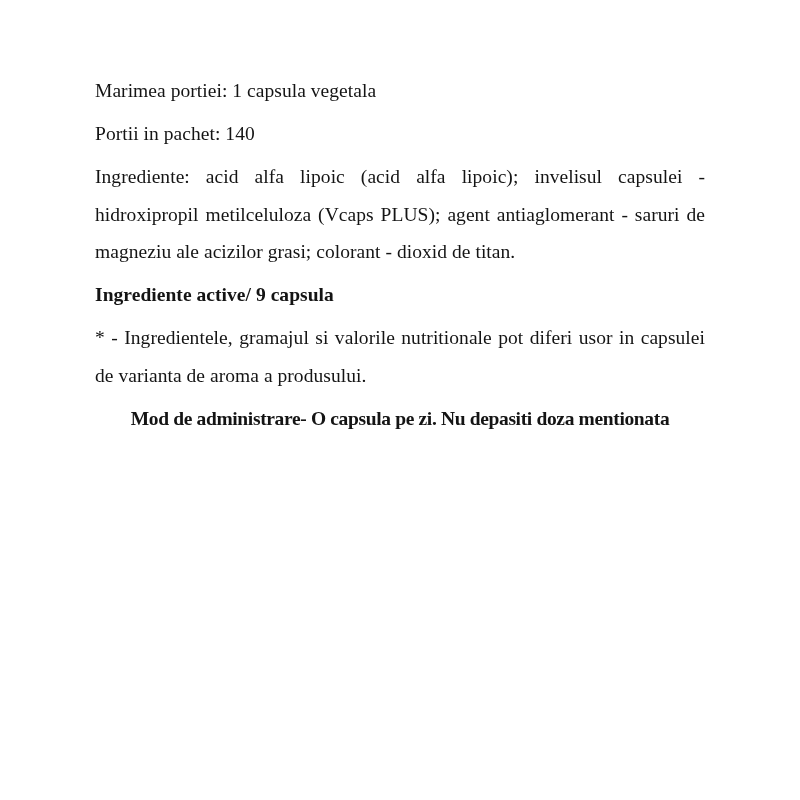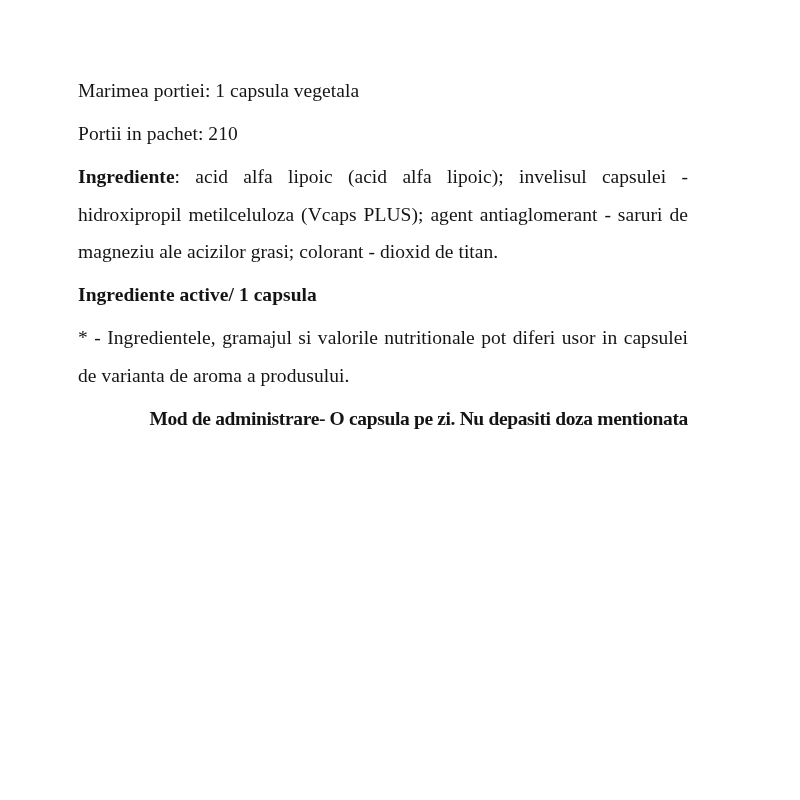--- a/index.html
+++ b/index.html
@@ -16,21 +16,21 @@
   }
   .page {
     position: relative;
     width: 800px;
     height: 800px;
     background: #ffffff;
     box-sizing: border-box;
   }
   .content {
     position: absolute;
-    left: 78px;
+    left: 95px;
     top: 72px;
     width: 610px;
   }
   .para {
     margin: 0 0 0 0;
     padding: 0;
     font-size: 19.5px;
     line-height: 37.5px;
     text-align: justify;
     text-justify: inter-word;
@@ -38,53 +38,53 @@
     letter-spacing: 0.05px;
   }
   
   .para.nojust {
     text-align: left;
   }
   .para + .para {
     margin-top: 5.5px;
   }
   .bold {
-    font-weight: bold;
+    font-weight: normal;
   }
   .para.heading {
     font-weight: bold;
     text-align: left;
   }
   .para.final {
     font-weight: bold;
-    text-align: right;
+    text-align: center;
     white-space: nowrap;
     letter-spacing: -0.35px;
   }
 </style>
 </head>
 <body>
 
 <div class="page">
   <div class="content">
 
     <p class="para nojust">
       <span>Marimea portiei: 1 capsula vegetala</span>
     </p>
 
     <p class="para nojust">
-      <span>Portii in pachet: 210</span>
+      <span>Portii in pachet: 140</span>
     </p>
 
     <p class="para">
       <span class="bold">Ingrediente</span><span>: acid alfa lipoic (acid alfa lipoic); invelisul capsulei - hidroxipropil metilceluloza (Vcaps PLUS); agent antiaglomerant - saruri de magneziu ale acizilor grasi; colorant - dioxid de titan.</span>
     </p>
 
     <p class="para heading">
-      <span>Ingrediente active/ 1 capsula</span>
+      <span>Ingrediente active/ 9 capsula</span>
     </p>
 
 
 
 
     <p class="para">
       <span>* - Ingredientele, gramajul si valorile nutritionale pot diferi usor in capsulei de varianta de aroma a produsului.</span>
     </p>
 
     <p class="para final">

